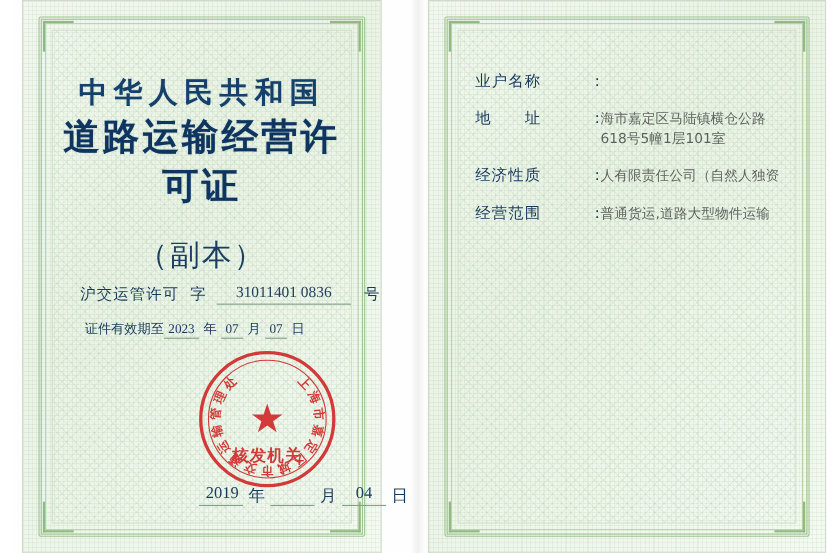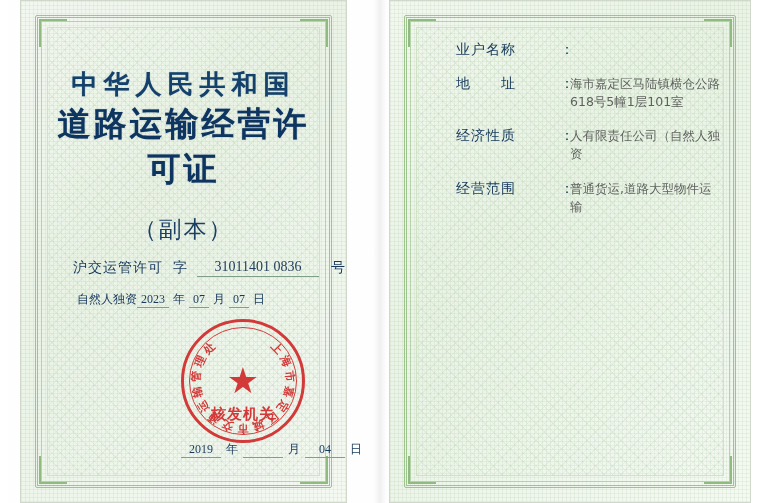--- a/index.html
+++ b/index.html
@@ -92,21 +92,21 @@
   .doc-title {
     font-family: "DejaVu Sans", "Liberation Sans", sans-serif;
     font-size: 33px;
     font-weight: bold;
     letter-spacing: 3px;
     color: #0d3560;
     text-shadow: 0 0 1px rgba(13,53,96,0.55);
   }
   .doc-subtitle {
     font-family: "DejaVu Sans", "Liberation Sans", sans-serif;
-    font-size: 23px;
+    font-size: 27px;
     letter-spacing: 2px;
     color: #1b3f63;
     margin-top: 22px;
   }
 
   .lic-row {
     position: absolute;
     left: 52px;
     right: 40px;
     top: 258px;
@@ -208,41 +208,39 @@
     color: #cf2222;
     letter-spacing: 1px;
   }
 
   .issue-date {
     position: absolute;
     left: 160px;
     right: 40px;
     top: 440px;
     display: flex;
-    align-items: flex-end;
-    font-family: "DejaVu Sans", "Liberation Sans", sans-serif;
-    font-size: 12px;
+    font-family: "DejaVu Sans", "Liberation Sans", sans-serif;
+    font-size: 15px;
     color: #17395c;
   }
   .issue-date .v {
     font-family: "Liberation Serif", serif;
     border-bottom: 1px solid #7f9f86;
     padding: 0 6px;
     min-width: 28px;
     text-align: center;
   }
   .issue-date .u { margin: 0 5px; }
 
   
   .fields {
     position: absolute;
     left: 42px;
     right: 30px;
-    top: 40px;
-    margin-left: 24px;
+    top: 64px;
   }
   .field {
     display: flex;
     align-items: flex-start;
     margin-bottom: 16px;
     font-family: "DejaVu Sans", "Liberation Sans", sans-serif;
   }
   .field-label {
     width: 104px;
     flex: 0 0 104px;
@@ -321,21 +319,21 @@
     </div>
 
     <div class="lic-row">
       <span class="lic-label">沪交运管许可</span>
       <span class="lic-zi">字</span>
       <span class="lic-num">31011401 0836</span>
       <span class="lic-hao">号</span>
     </div>
 
     <div class="valid-row">
-      <span>自然人独资</span>
+      <span>证件有效期至</span>
       <span class="valid-val">2023</span>
       <span class="valid-unit">年</span>
       <span class="valid-val">07</span>
       <span class="valid-unit">月</span>
       <span class="valid-val">07</span>
       <span class="valid-unit">日</span>
     </div>
 
     <div class="seal">
       <div class="seal-inner"></div>

